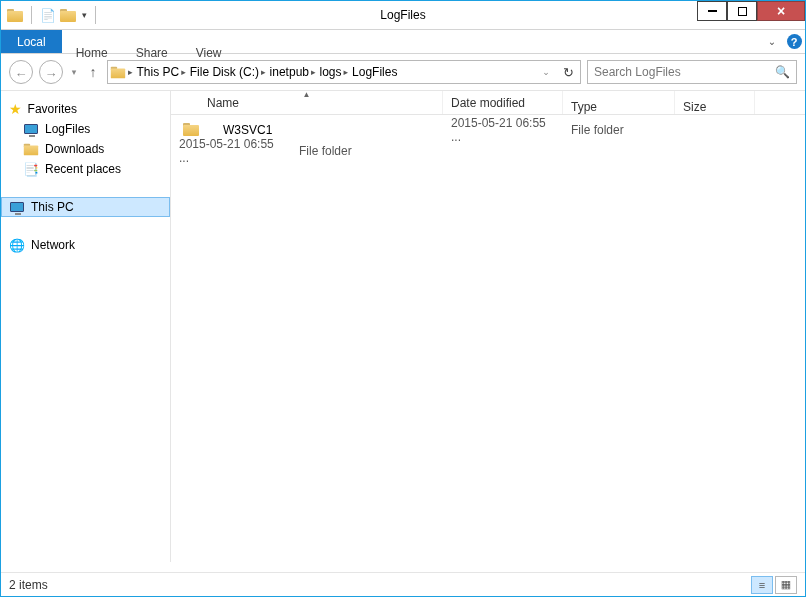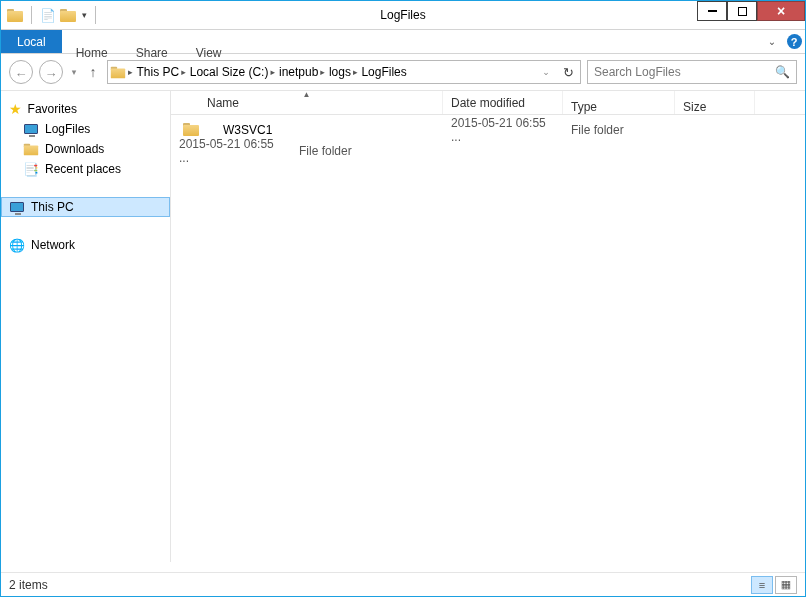--- a/index.html
+++ b/index.html
@@ -114,21 +114,21 @@
   <div class="navdrop">▾</div>
   <div class="uparrow">↑</div>
   <div class="addrbar">
     <span class="folder-glyph" style="transform:scale(0.9)"></span>
     <span class="crumb">
         <span class="sep">▸</span>
         <span>This PC</span>
       </span>
     <span class="crumb">
         <span class="sep">▸</span>
-        <span>Local Size (C:)</span>
+        <span>File Disk (C:)</span>
       </span>
     <span class="crumb">
         <span class="sep">▸</span>
         <span>inetpub</span>
       </span>
     <span class="crumb">
         <span class="sep">▸</span>
         <span>logs</span>
       </span>
     <span class="crumb">

